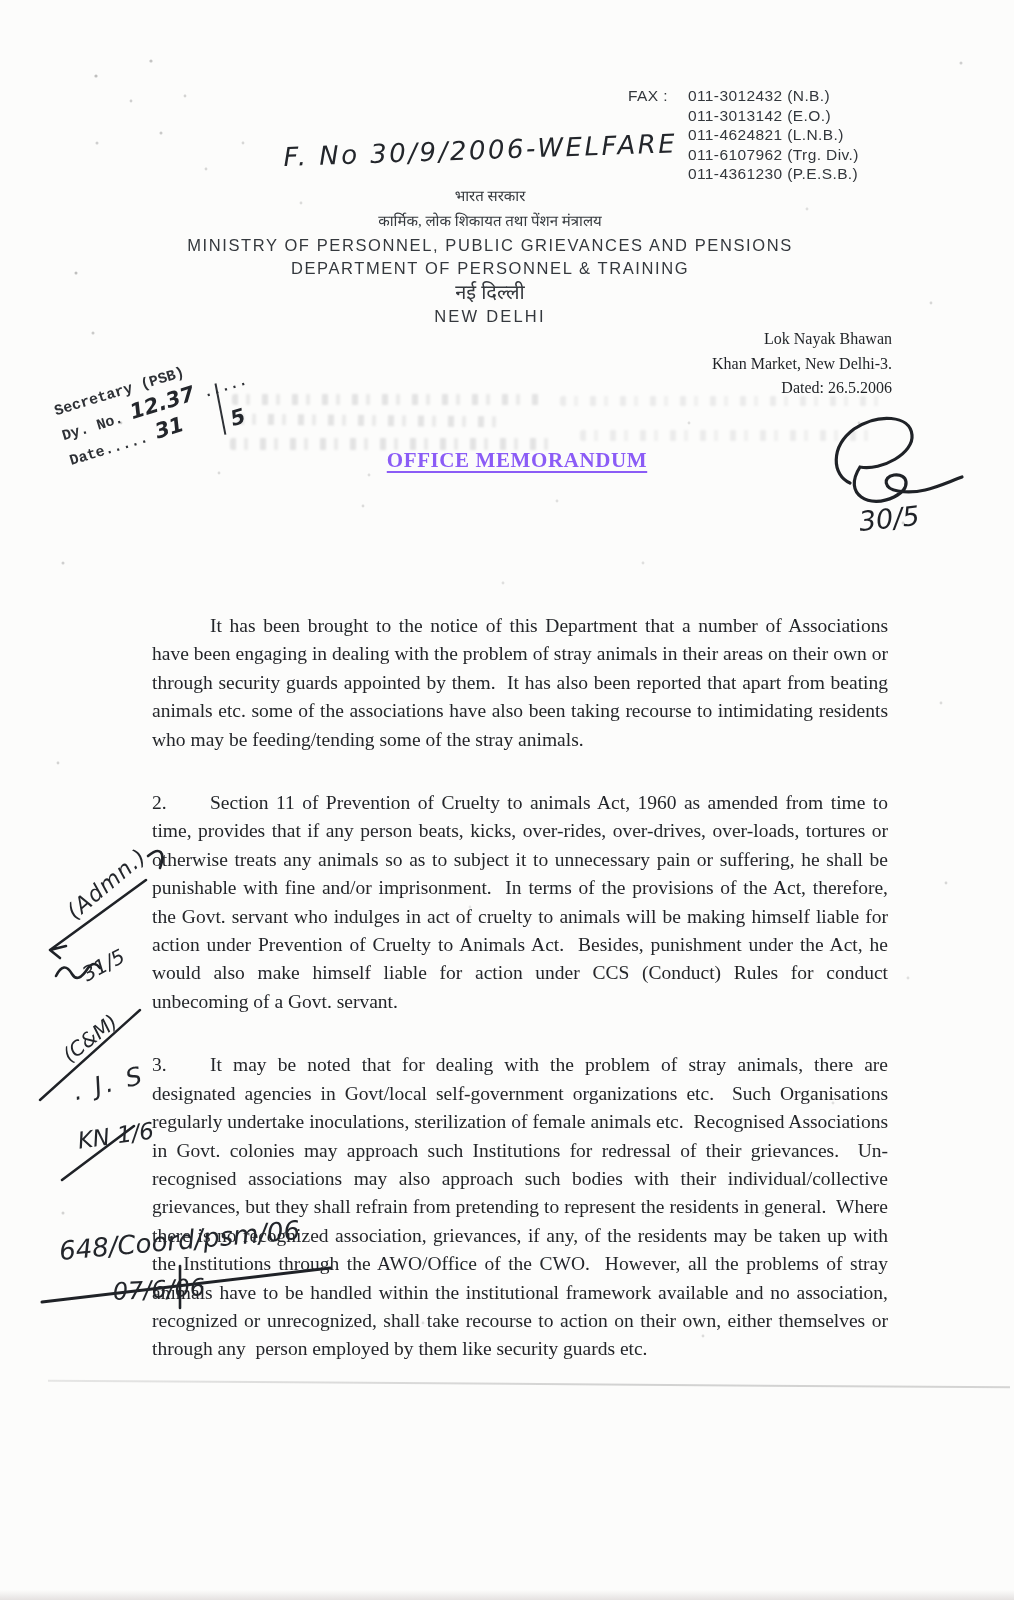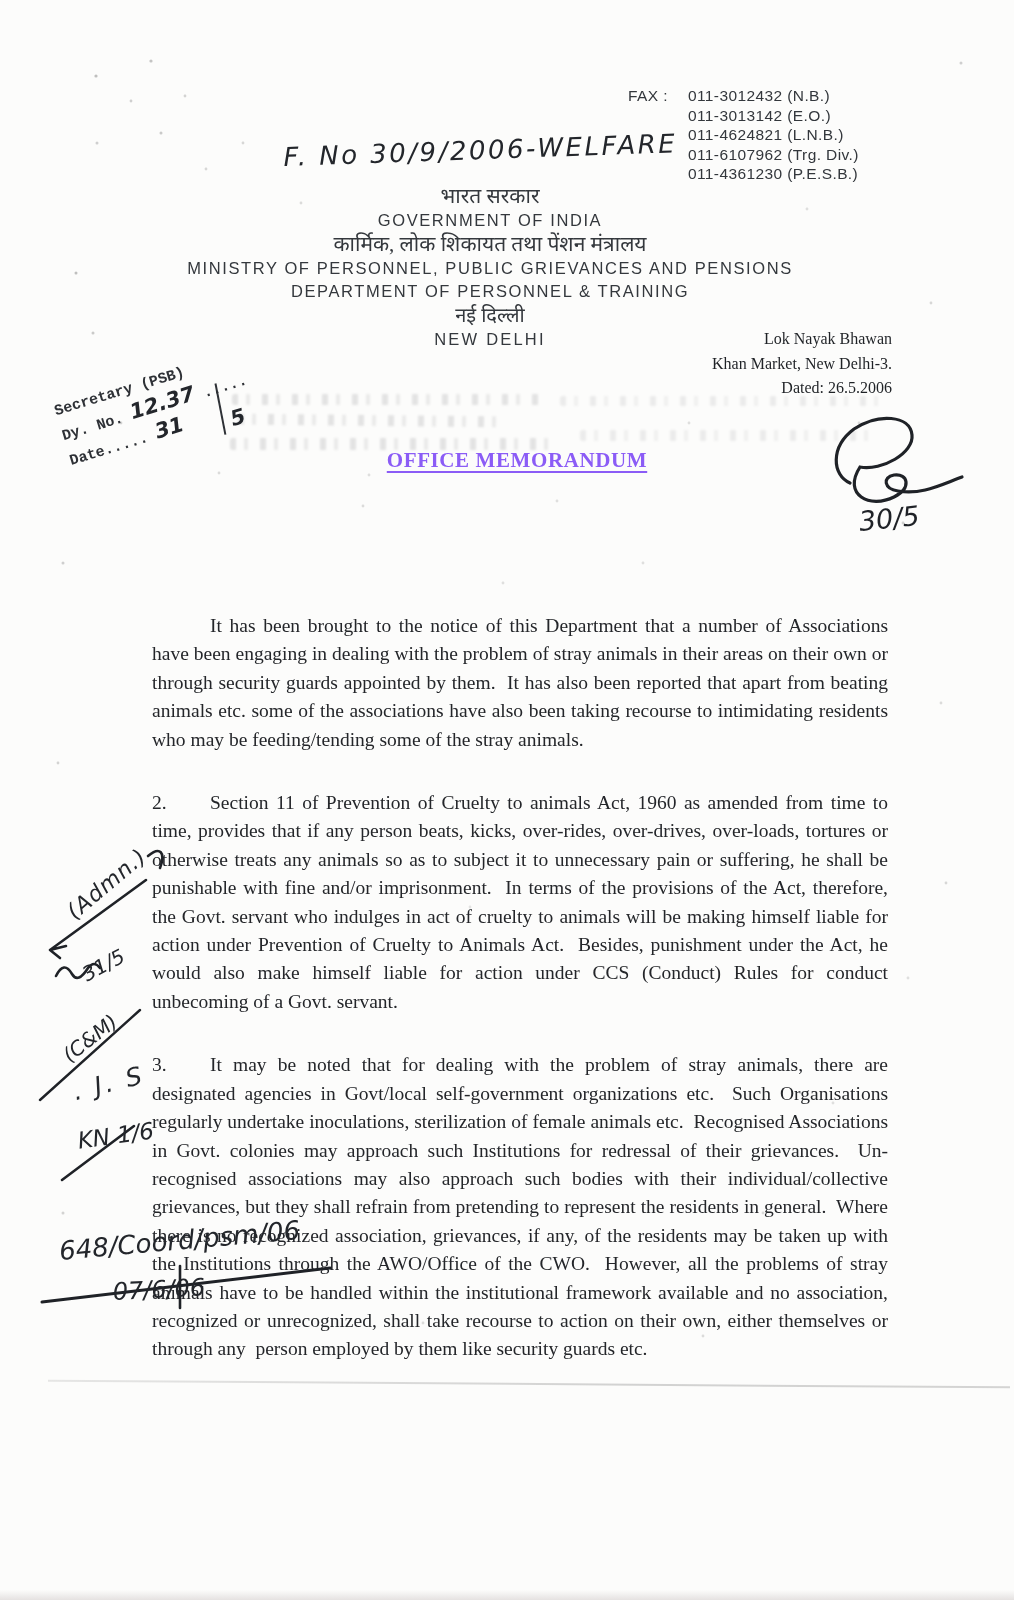--- a/index.html
+++ b/index.html
@@ -67,21 +67,21 @@
   .file-no{
     position:absolute;left:283px;top:142px;width:430px;
     font-size:26px;letter-spacing:2.5px;transform:rotate(-2deg);
     transform-origin:left top;white-space:nowrap;
   }
   
   .letterhead{
     position:absolute;left:80px;top:184px;width:820px;text-align:center;
     color:#34383d;
   }
-  .lh-hi{font-size:21px;line-height:25px;font-family:"Liberation Serif", serif;}
+  .lh-hi{font-size:15px;line-height:25px;font-family:"Liberation Serif", serif;}
   .lh-en{font-family:"Liberation Sans", sans-serif;font-size:16.5px;line-height:23px;letter-spacing:1.6px;}
   
   .address{
     position:absolute;right:122px;top:327px;text-align:right;
     font-size:16px;line-height:24.5px;color:#1f2226;
   }
   
   .stamp{
     position:absolute;left:52px;top:402px;
     transform:rotate(-17deg);transform-origin:left top;
@@ -150,21 +150,20 @@
       <div>011-4624821 (L.N.B.)</div>
       <div>011-6107962 (Trg. Div.)</div>
       <div>011-4361230 (P.E.S.B.)</div>
     </div>
   </div>
 
   <div class="file-no hand">F. No 30/9/2006-WELFARE</div>
 
   <div class="letterhead">
     <div class="lh-hi">भारत सरकार</div>
-    <div class="lh-en">GOVERNMENT OF INDIA</div>
     <div class="lh-hi">कार्मिक, लोक शिकायत तथा पेंशन मंत्रालय</div>
     <div class="lh-en">MINISTRY OF PERSONNEL, PUBLIC GRIEVANCES AND PENSIONS</div>
     <div class="lh-en">DEPARTMENT OF PERSONNEL &amp; TRAINING</div>
     <div class="lh-hi" style="font-size:20px;">नई दिल्ली</div>
     <div class="lh-en" style="letter-spacing:2.2px;">NEW DELHI</div>
   </div>
 
   <div class="address">
     <div>Lok Nayak Bhawan</div>
     <div>Khan Market, New Delhi-3.</div>

